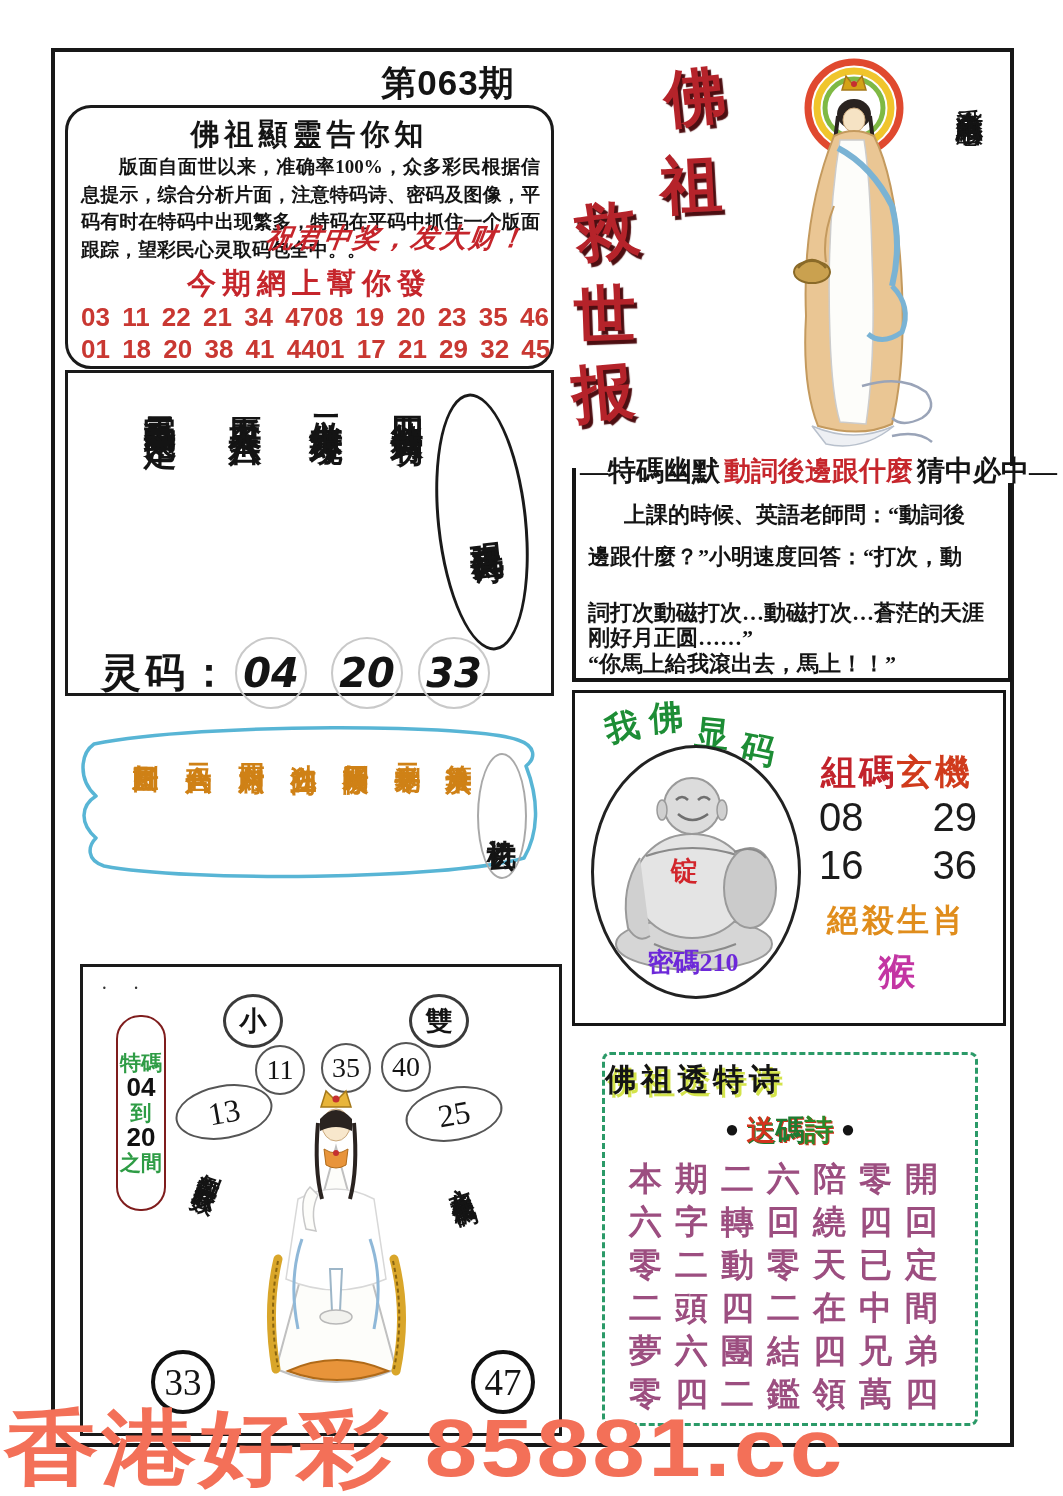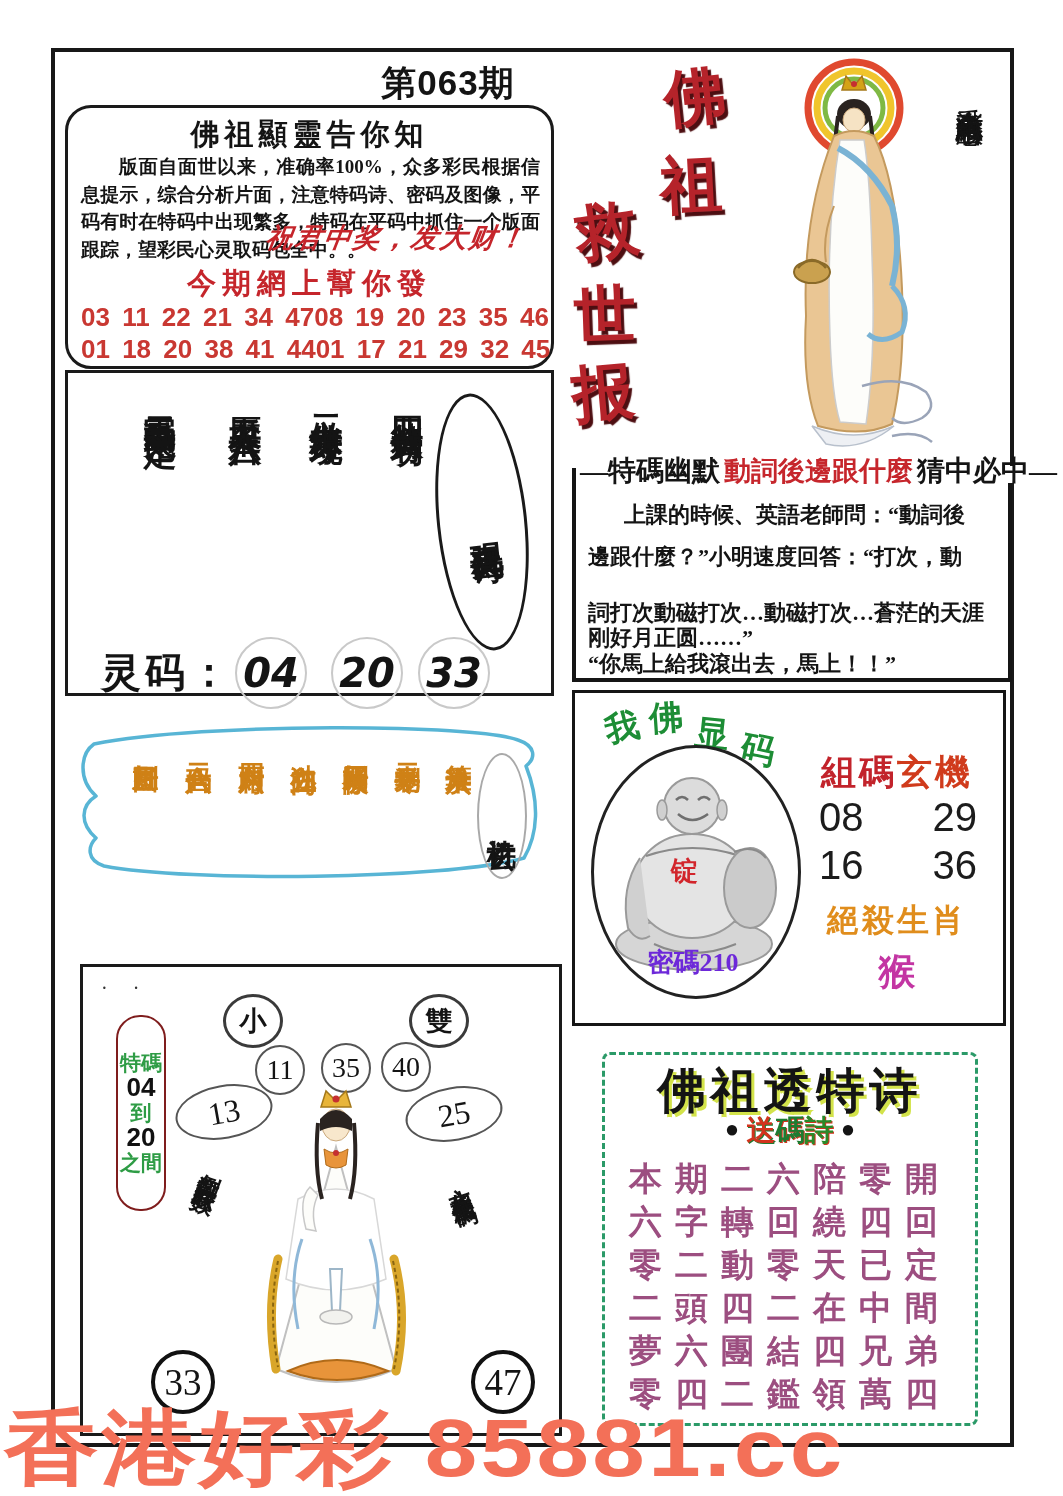--- a/index.html
+++ b/index.html
@@ -99,21 +99,21 @@
   #zuma-t{left:226px;top:56px;width:192px;text-align:center;font-size:35px;font-weight:bold;letter-spacing:3px;}
   #zuma-t .a{color:#c2232b;} #zuma-t .b{color:#d03b1c;}
   .zrow{left:244px;width:158px;display:flex;justify-content:space-between;
         font-family:"Liberation Sans",sans-serif;font-size:40px;color:#1c1c1c;}
   #zr1{top:102px;} #zr2{top:150px;}
   #jusha{left:226px;top:206px;width:192px;text-align:center;font-size:32px;font-weight:bold;
          color:#e08d1c;letter-spacing:3px;}
   #zodiac{left:226px;top:254px;width:192px;text-align:center;font-size:37px;font-weight:bold;color:#c335a3;}
   
   #toute{left:602px;top:1052px;width:370px;height:368px;border:3px dashed #2b9a68;border-radius:8px;}
-  #toute-t{left:0;right:0;top:4px;text-align:center;font-size:48px;font-weight:bold;letter-spacing:5px;
+  #toute-t{left:0;right:0;top:4px;text-align:left;font-size:31px;font-weight:bold;letter-spacing:5px;
            text-shadow:3px 3px 0 #d3e34a;}
   #toute-s{left:0;right:0;top:56px;text-align:center;font-size:29px;font-weight:bold;}
   #toute-s .dot{font-size:24px;vertical-align:3px;}
   #toute-s .c1{color:#d3331d;text-shadow:1px 1px 0 #1d7c31;}
   #toute-s .c2{color:#1d7c31;text-shadow:1px 1px 0 #d3331d;}
   #toute-s .c3{color:#2a8a2a;text-shadow:1px 1px 0 #d3331d;}
   .grow{left:24px;width:322px;text-align:center;font-size:33px;font-weight:bold;color:#9c4e80;
         letter-spacing:13px;white-space:nowrap;}
   
   #wm{left:4px;top:1394px;font-family:"Liberation Sans",sans-serif;font-weight:bold;font-size:82px;

